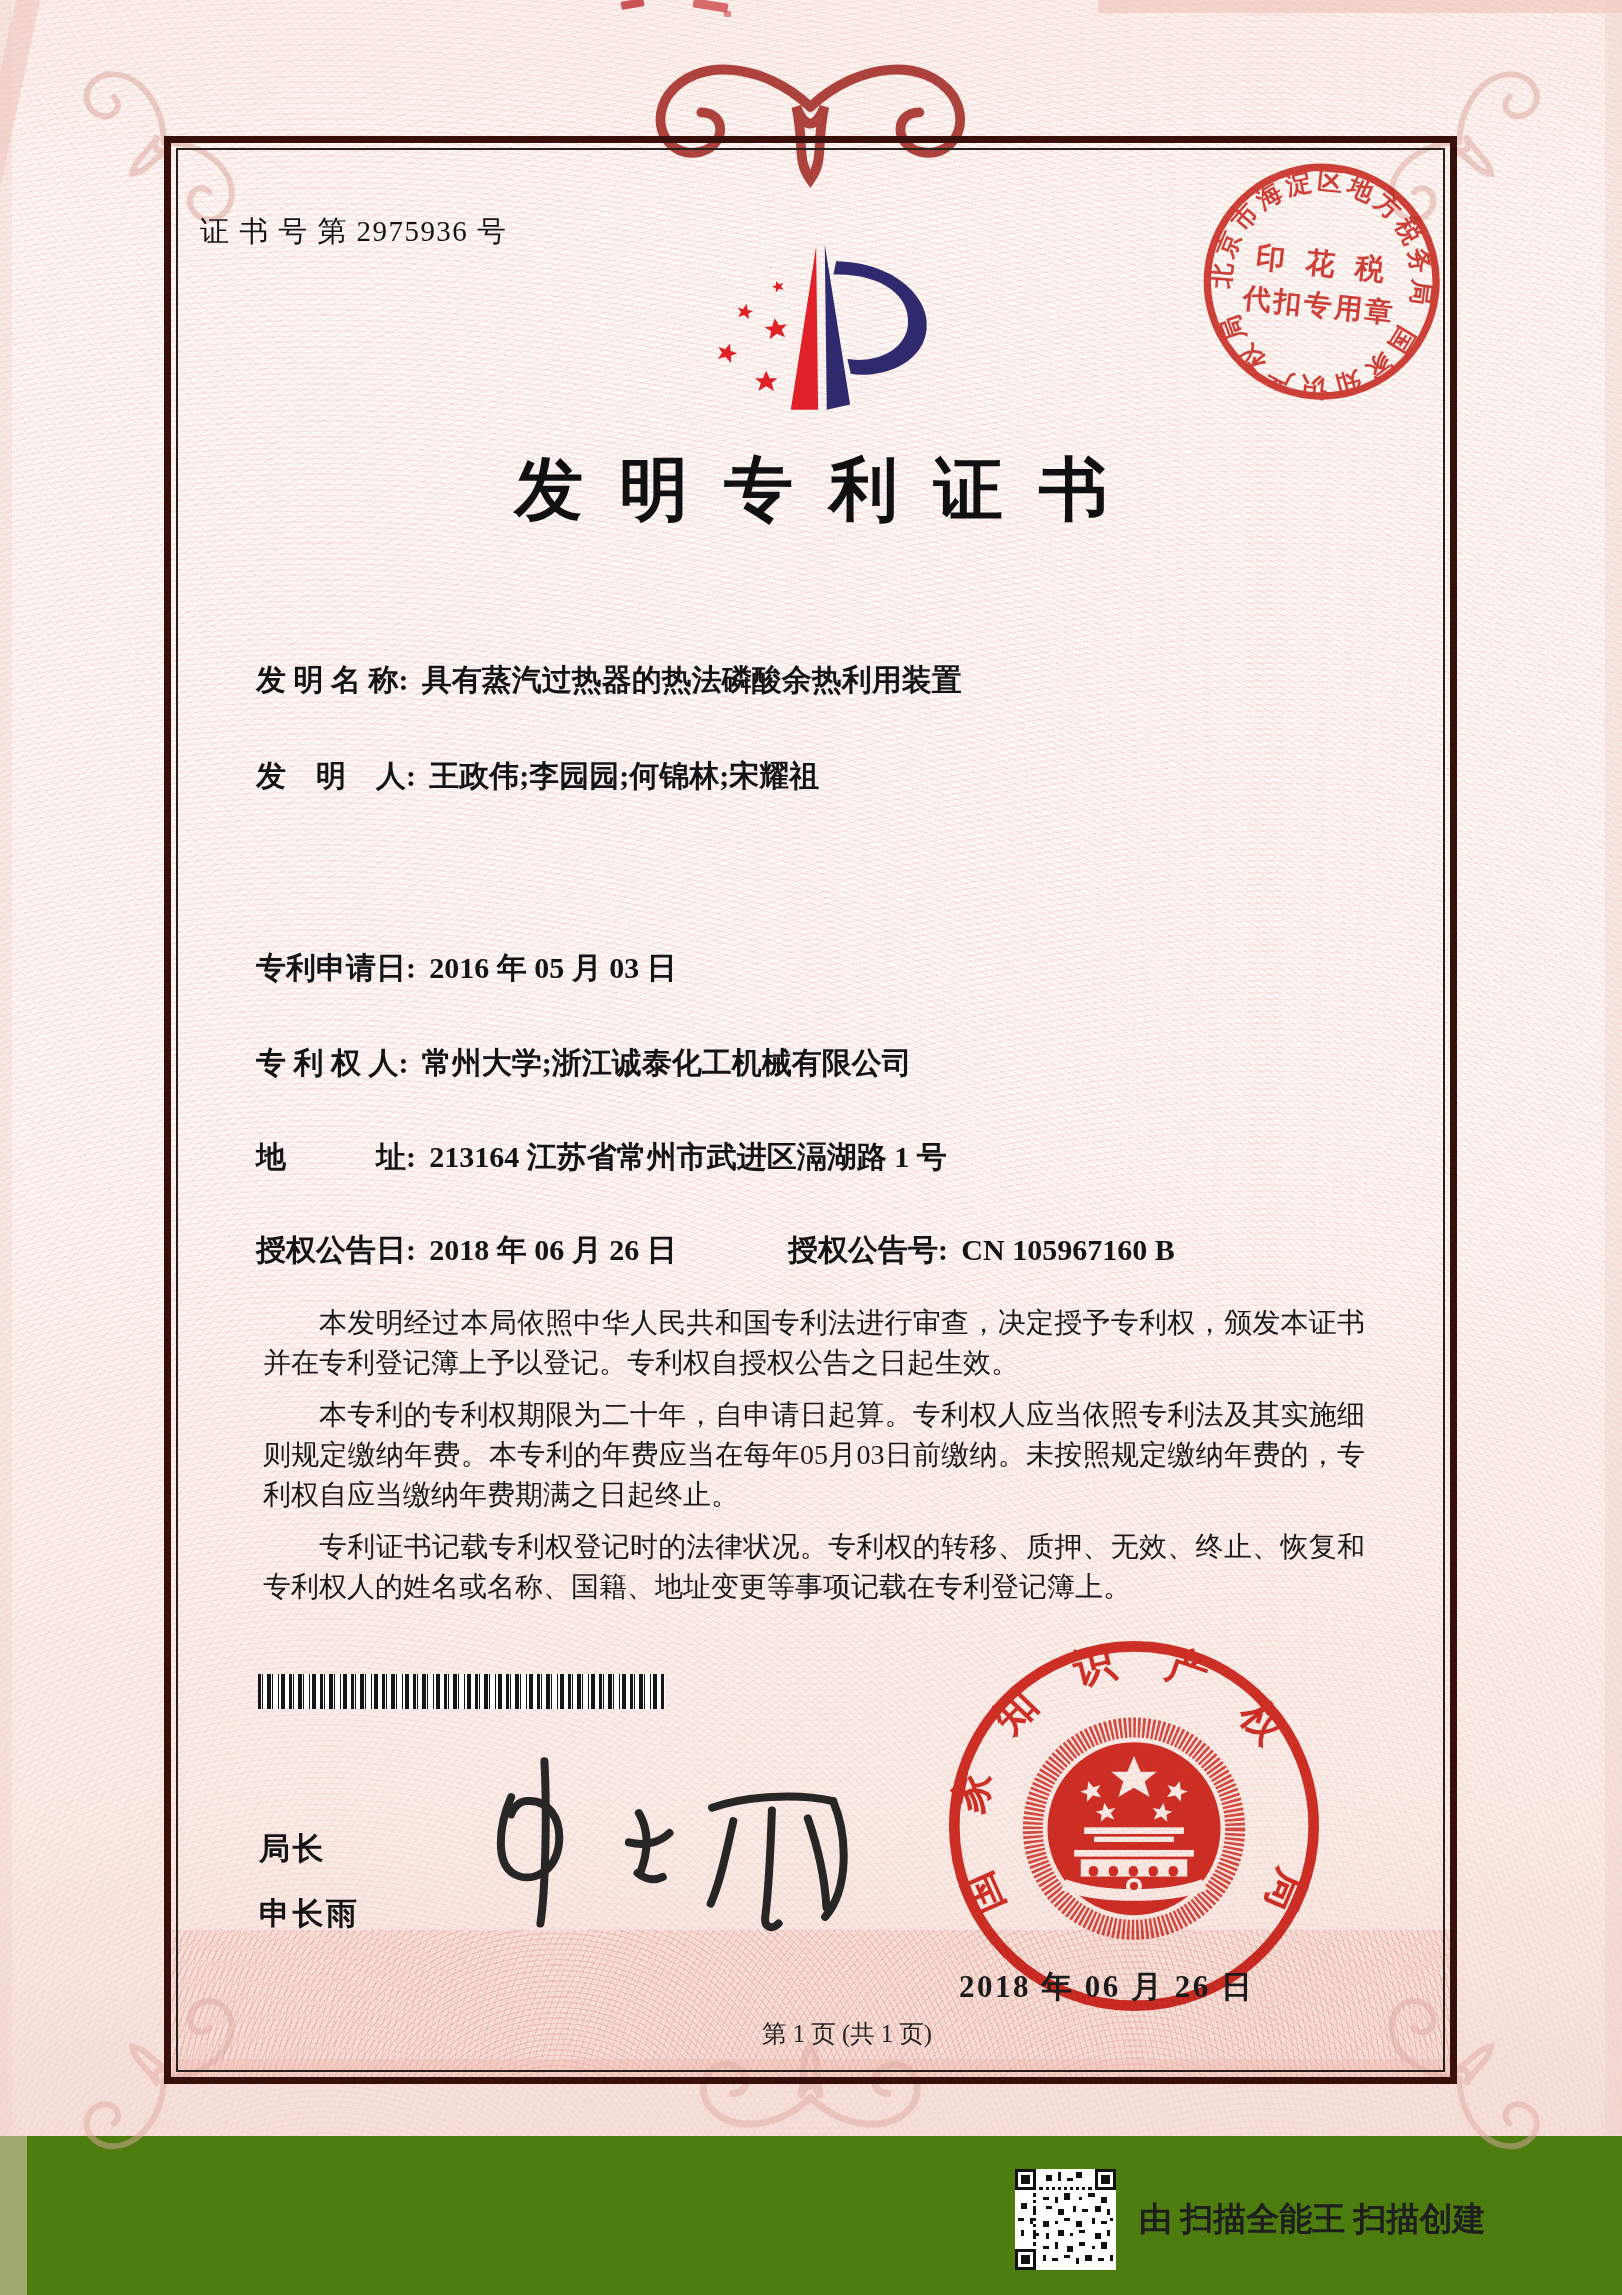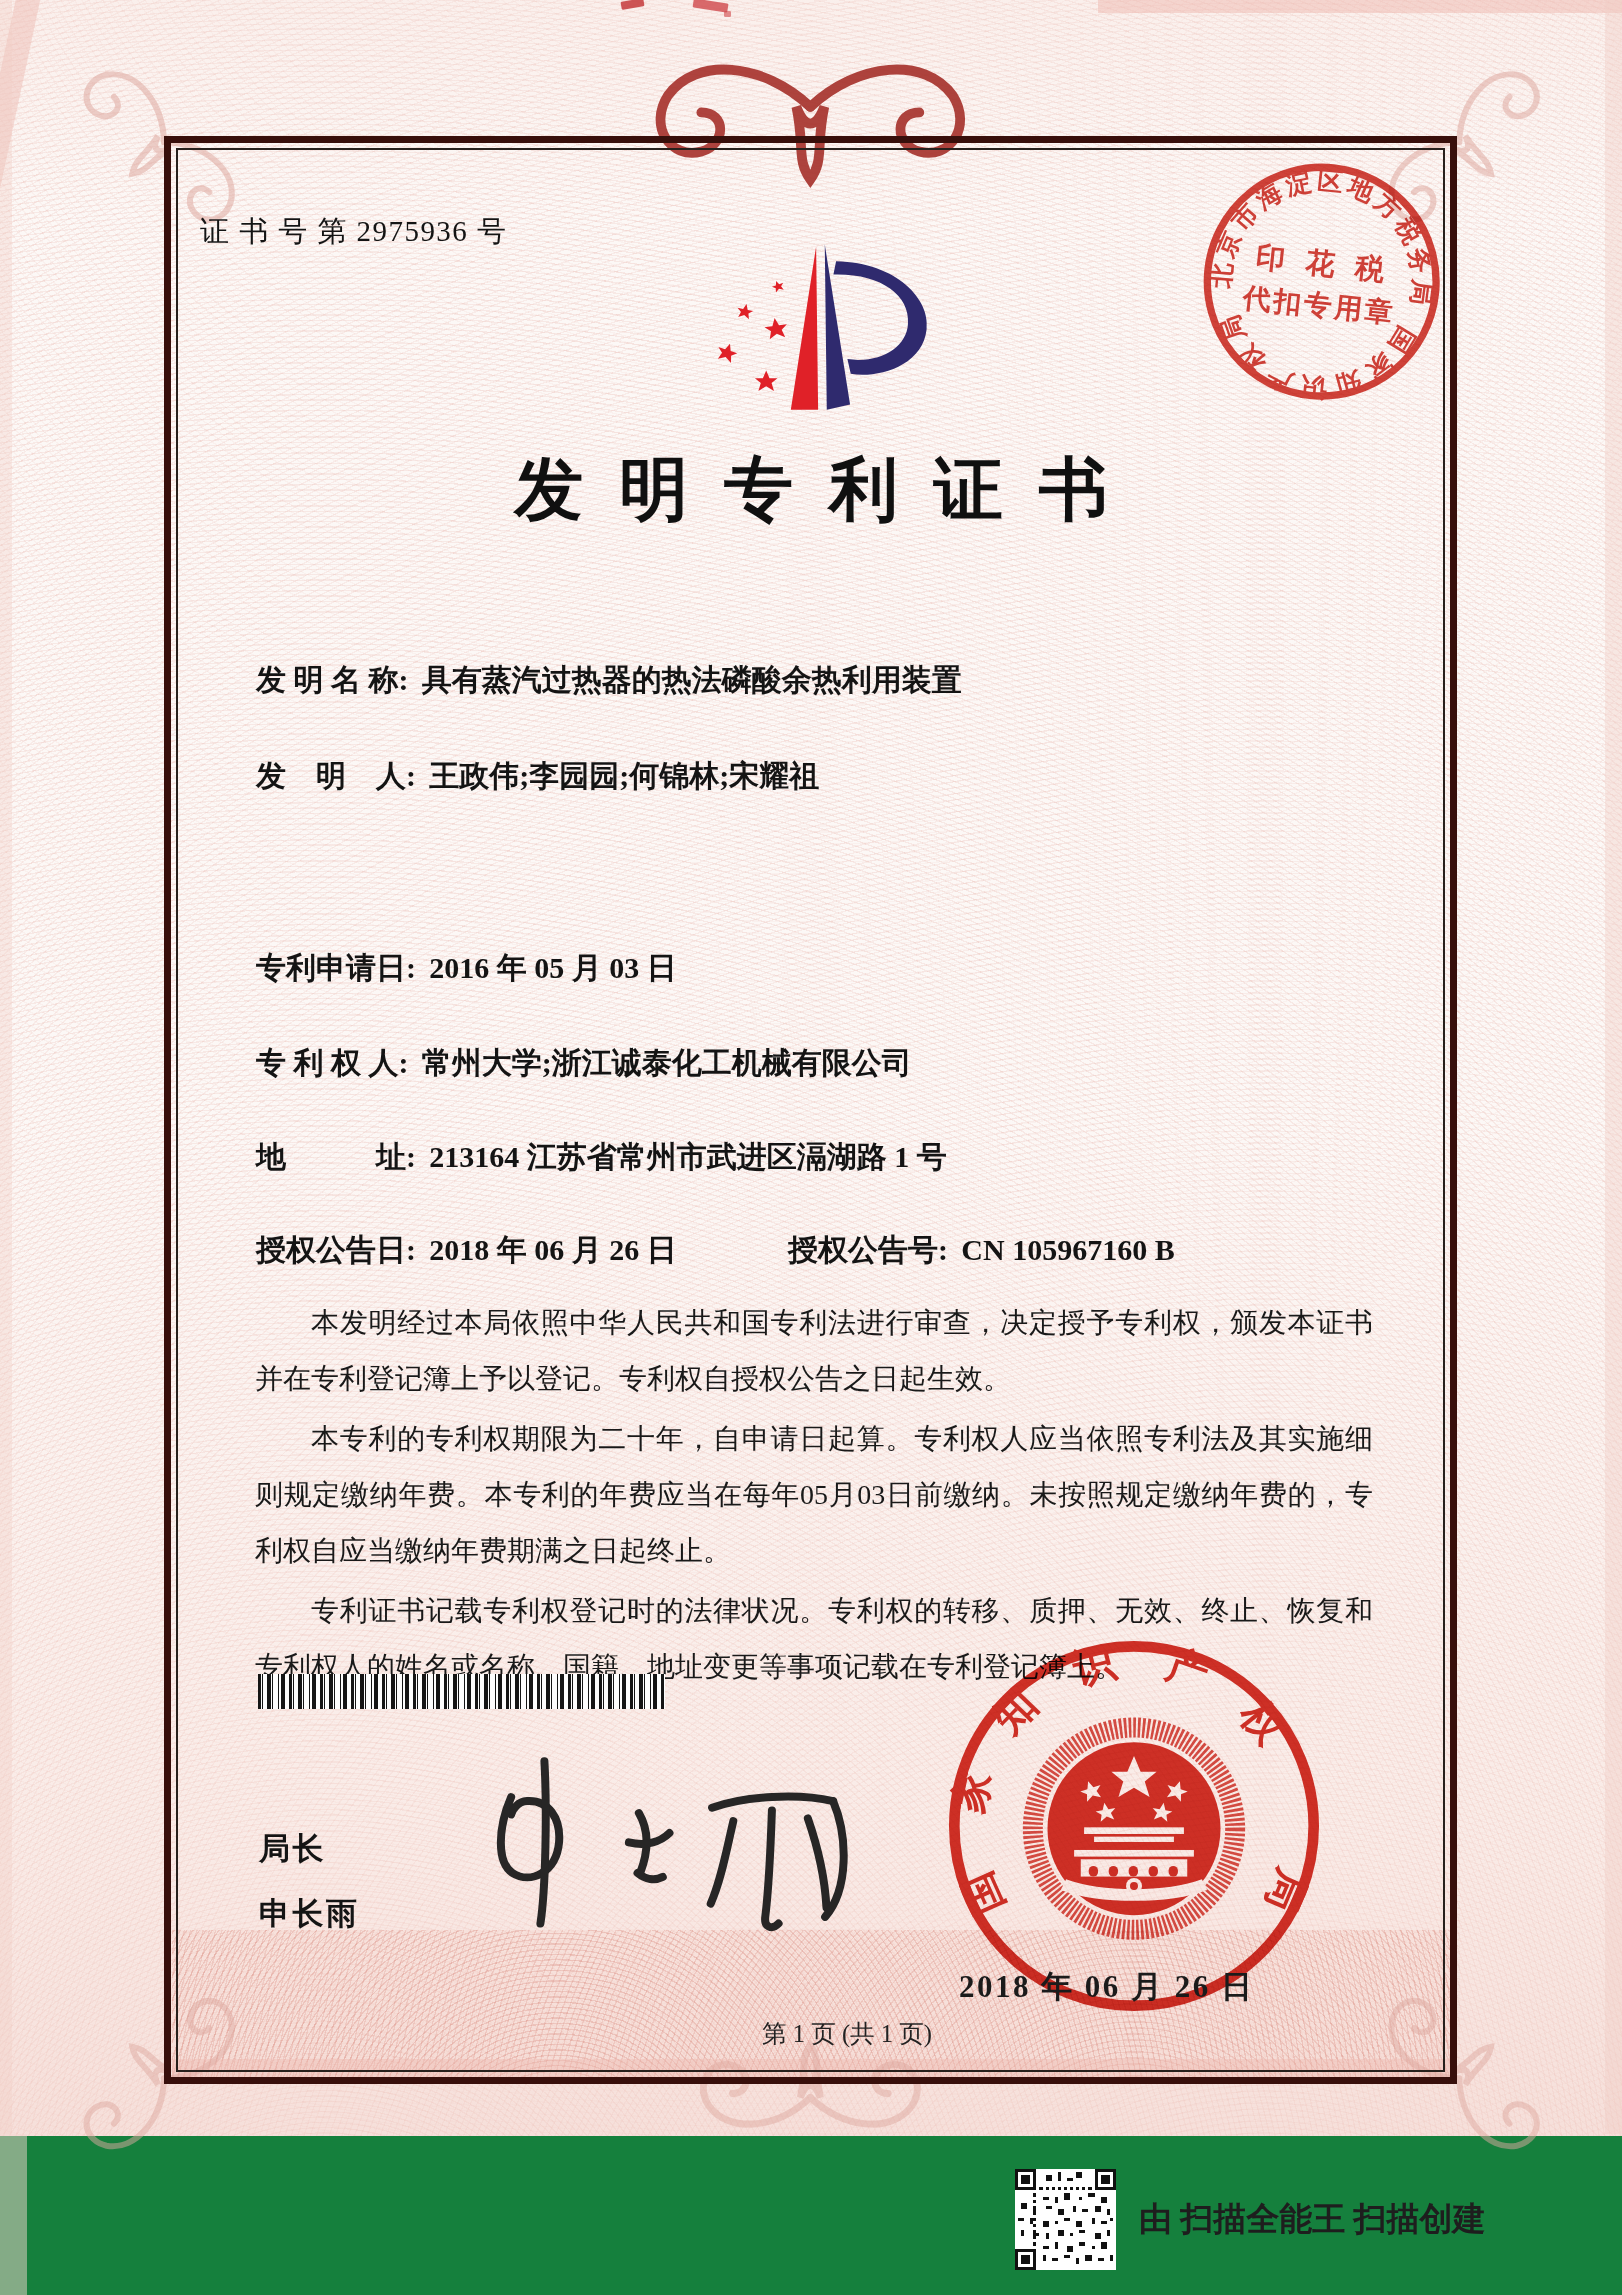--- a/index.html
+++ b/index.html
@@ -1,16 +1,16 @@
 <!DOCTYPE html>
 <html style="font-size:10.6px"><head>
 <meta charset="utf-8">
 <style>
   html,body{margin:0;padding:0;background:#e8e8e8;}
-  #page{position:relative;width:1622px;height:2295px;background:#15803d;overflow:hidden;
+  #page{position:relative;width:1622px;height:2295px;background:#4d7c0f;overflow:hidden;
         font-family:"Liberation Serif","DejaVu Serif",serif;}
   .abs{position:absolute;}
 
   
   .paper{left:0;top:0;width:1622px;height:2136px;
     background-color:#fcf8f6;
     background-image:
       linear-gradient(180deg, rgba(246,219,212,.30) 0%, rgba(255,255,255,0) 10%,
         rgba(255,255,255,0) 52%, rgba(245,213,205,.38) 86%, rgba(241,203,195,.55) 100%),
       repeating-radial-gradient(circle at 20% 110%, transparent 0 4px, rgba(222,146,134,.15) 4px 5.3px),
@@ -39,21 +39,21 @@
   .title{left:164px;top:444px;width:1294px;text-align:center;font-size:69px;font-weight:700;
          letter-spacing:.52em;text-indent:.52em;color:#101010;z-index:4;}
 
   .field-row{left:256px;width:1124px;font-size:30px;color:#141414;z-index:4;white-space:nowrap;}
   .field-row .lab{font-weight:600;}
   .field-row .val{margin-left:13.3px;font-weight:600;}
   .grant-no{left:788px;top:1230px;font-size:30px;color:#141414;z-index:4;white-space:nowrap;font-weight:600;}
   .grant-no .val{margin-left:13.3px;}
 
   .body-text{left:251px;top:1291px;width:1126px;z-index:4;color:#191919;}
-  .body-text p{margin:4px;font-size:28px;line-height:56px;text-align:justify;text-indent:2em;font-weight:500;}
+  .body-text p{margin:12px;font-size:28px;line-height:40px;text-align:justify;text-indent:2em;font-weight:500;}
 
   .barcode{left:258px;top:1674px;width:407px;height:35px;z-index:4;
     background-image:repeating-linear-gradient(90deg,
       #151515 0 2.7px, #fdfdfd 2.7px 4px, #151515 4px 5.3px, #fdfdfd 5.3px 8.6px,
       #151515 8.6px 12.6px, #fdfdfd 12.6px 14px, #151515 14px 15.3px, #fdfdfd 15.3px 20px,
       #151515 20px 21px, #fdfdfd 21px 22.6px, #151515 22.6px 27px, #fdfdfd 27px 31px);}
 
   .director-title{left:259px;top:1828px;font-size:31px;font-weight:600;letter-spacing:.08em;color:#141414;z-index:4;}
   .director-name{left:259px;top:1893px;font-size:31px;font-weight:600;letter-spacing:.08em;color:#141414;z-index:4;text-align:center;}
   .signature{left:426px;top:1749px;z-index:6;}

